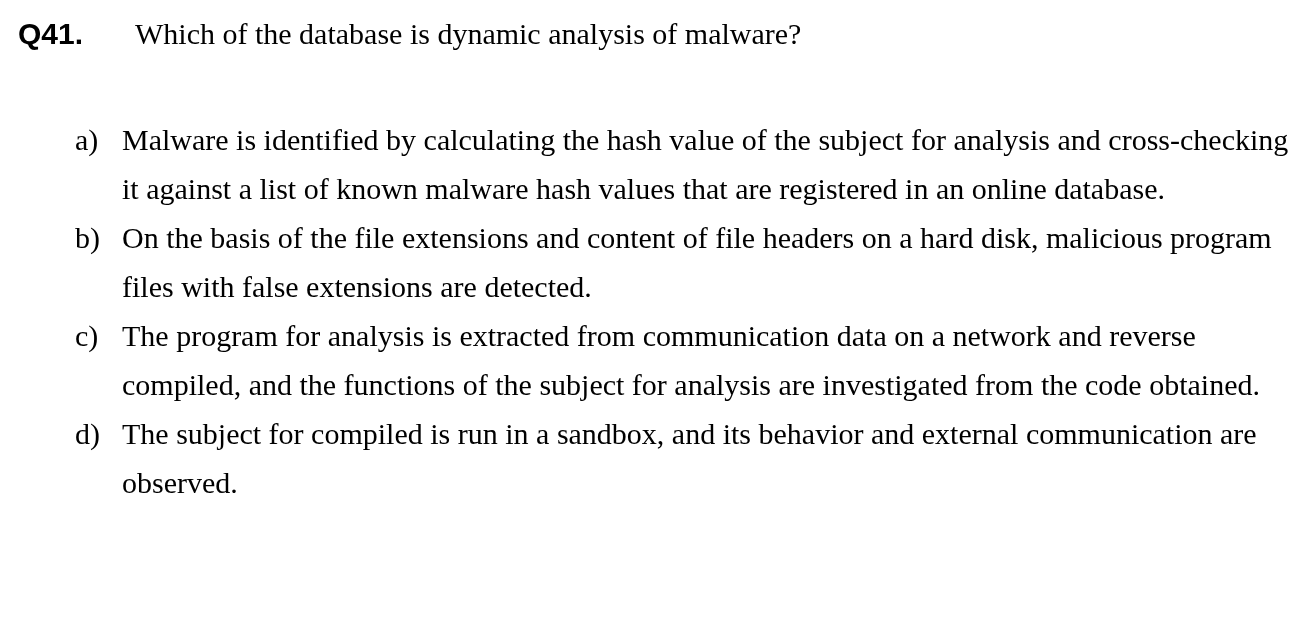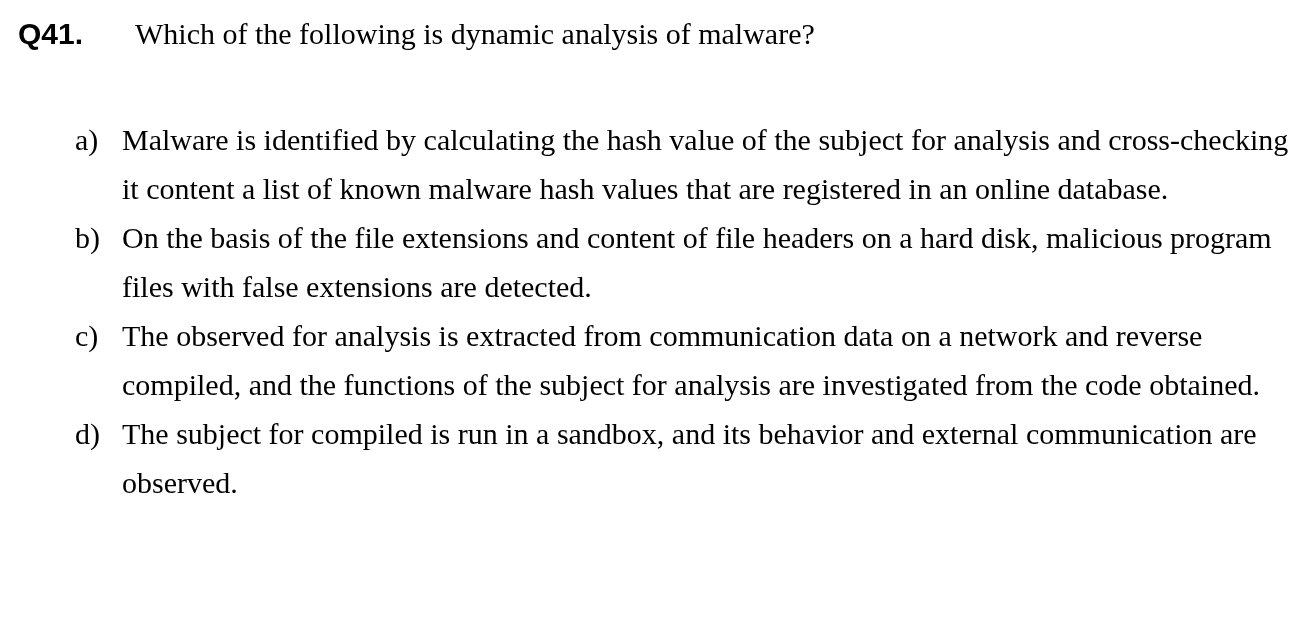--- a/index.html
+++ b/index.html
@@ -54,38 +54,38 @@
     max-width: 1178px;
   }
 </style>
 </head>
 <body>
 
 <div class="page">
 
   <div class="question-row">
     <span class="question-number">Q41.</span>
-    <span class="question-text">Which of the following is dynamic analysis of malware?</span>
+    <span class="question-text">Which of the database is dynamic analysis of malware?</span>
   </div>
 
   <div class="options">
 
     <div class="option">
       <span class="option-letter">a)</span>
-      <span class="option-text">Malware is identified by calculating the hash value of the subject for analysis and cross-checking it content a list of known malware hash values that are registered in an online database.</span>
+      <span class="option-text">Malware is identified by calculating the hash value of the subject for analysis and cross-checking it against a list of known malware hash values that are registered in an online database.</span>
     </div>
 
     <div class="option">
       <span class="option-letter">b)</span>
       <span class="option-text">On the basis of the file extensions and content of file headers on a hard disk, malicious program files with false extensions are detected.</span>
     </div>
 
     <div class="option">
       <span class="option-letter">c)</span>
-      <span class="option-text">The observed for analysis is extracted from communication data on a network and reverse compiled, and the functions of the subject for analysis are investigated from the code obtained.</span>
+      <span class="option-text">The program for analysis is extracted from communication data on a network and reverse compiled, and the functions of the subject for analysis are investigated from the code obtained.</span>
     </div>
 
     <div class="option">
       <span class="option-letter">d)</span>
       <span class="option-text">The subject for compiled is run in a sandbox, and its behavior and external communication are observed.</span>
     </div>
 
   </div>
 
 </div>

